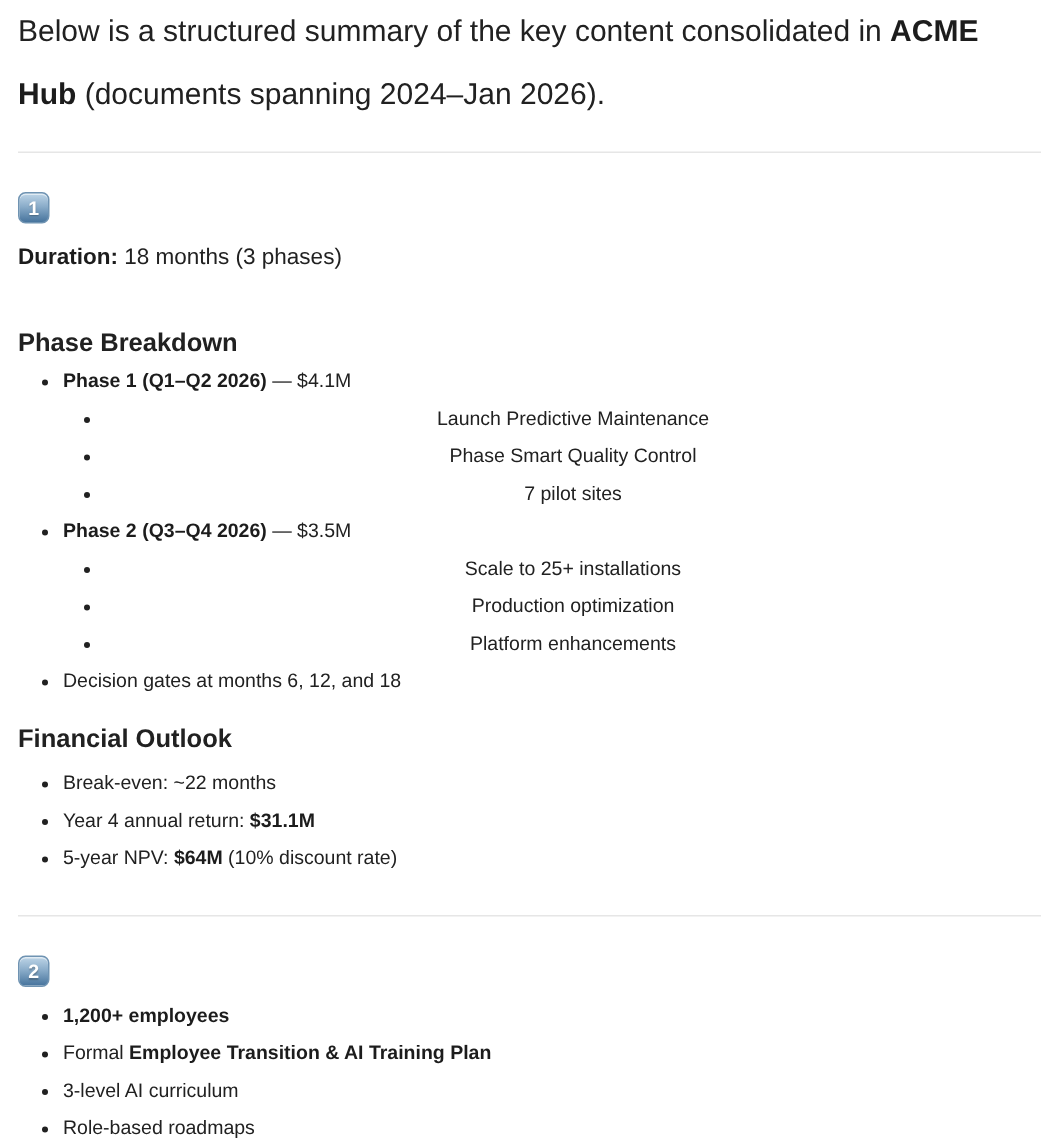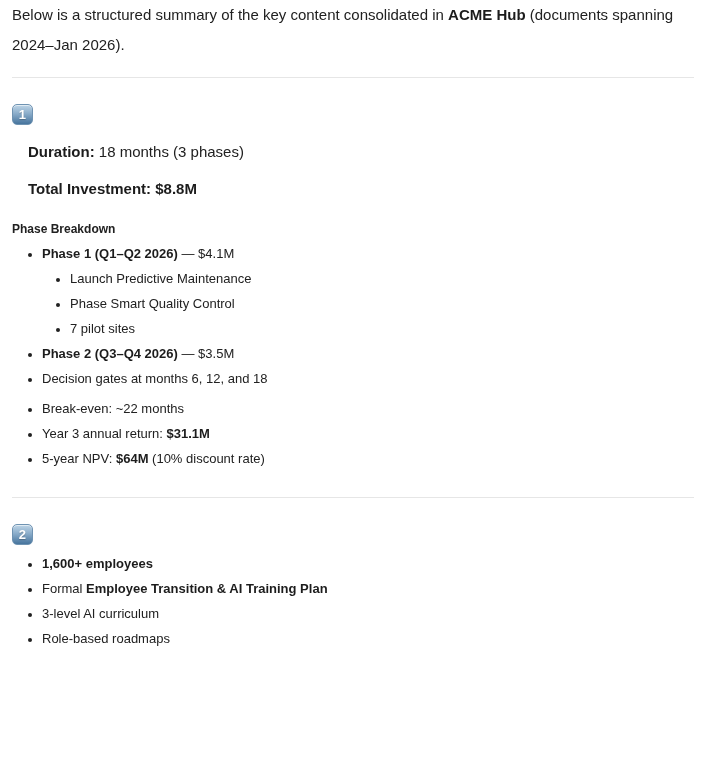--- a/index.html
+++ b/index.html
@@ -9,22 +9,22 @@
     background: #ffffff;
     overflow: hidden;
     font-family: "Liberation Sans", sans-serif;
     color: #212121;
     -webkit-font-smoothing: antialiased;
   }
   .page { padding: 0 12px; width: 706px; }
 
   .intro {
     margin: 0;
-    font-size: 15px;
-    line-height: 30px;
+    font-size: 20px;
+    line-height: 42px;
     max-width: 682px;
   }
 
   hr.divider {
     border: none;
     border-top: 1px solid #e6e6e6;
     margin: 17px 0 0 0;
   }
   hr.divider2 { margin-top: 26px; }
 
@@ -49,100 +49,106 @@
     color: #ffffff;
     font-size: 13px;
     font-weight: 700;
     line-height: 19px;
     text-align: center;
     text-shadow: 0 1px 1px rgba(0,0,0,0.25);
   }
 
   .kv-block { margin-top: 12px; }
   .kv {
-    margin: 16px;
+    margin: 0;
     font-size: 15px;
     line-height: 21px;
   }
   .kv strong, li strong, .intro strong { font-weight: 700; color: #1c1c1c; }
 
   h3.sub-heading {
-    margin: 19px 0 0 0;
-    font-size: 12px;
+    margin: 36px 0 0 0;
+    font-size: 17px;
     line-height: 22px;
     font-weight: 700;
   }
   h3.fin { margin-top: 16px; }
 
   ul.blist {
     margin: 1px 0 0 0;
     padding: 0 0 0 30px;
     list-style: disc;
   }
   ul.blist li {
     font-size: 13px;
     line-height: 25px;
   }
   ul.blist li::marker { font-size: 12px; color: #212121; }
   ul.blist ul {
     margin: 0;
     padding: 0 0 0 28px;
     list-style: disc;
+    text-align: center;
   }
   ul.fin-list { margin-top: 5px; }
   ul.wf-list { margin-top: 6px; }
 </style>
 </head>
 <body>
 
 <div class="page">
 
   <p class="intro"><span>Below is a structured summary of the key content consolidated in </span><strong>ACME Hub</strong><span> (documents spanning 2024–Jan 2026).</span></p>
 
   <hr class="divider">
 
   <h2 class="sec-heading">
     <span class="keycap">1</span>
   </h2>
 
   <div class="kv-block">
     <p class="kv"><strong>Duration:</strong><span> 18 months (3 phases)</span></p>
-    <p class="kv"><strong>Total Investment: $8.8M</strong></p>
   </div>
 
   <h3 class="sub-heading">Phase Breakdown</h3>
 
   <ul class="blist">
     <li>
       <strong>Phase 1 (Q1–Q2 2026)</strong><span> — $4.1M</span>
       <ul>
         <li>Launch Predictive Maintenance</li>
         <li>Phase Smart Quality Control</li>
         <li>7 pilot sites</li>
       </ul>
     </li>
     <li>
       <strong>Phase 2 (Q3–Q4 2026)</strong><span> — $3.5M</span>
+      <ul>
+        <li>Scale to 25+ installations</li>
+        <li>Production optimization</li>
+        <li>Platform enhancements</li>
+      </ul>
     </li>
     <li>Decision gates at months 6, 12, and 18</li>
   </ul>
 
+  <h3 class="sub-heading fin">Financial Outlook</h3>
 
   <ul class="blist fin-list">
     <li>Break-even: ~22 months</li>
-    <li><span>Year 3 annual return: </span><strong>$31.1M</strong></li>
+    <li><span>Year 4 annual return: </span><strong>$31.1M</strong></li>
     <li><span>5-year NPV: </span><strong>$64M</strong><span> (10% discount rate)</span></li>
   </ul>
 
   <hr class="divider divider2">
 
   <h2 class="sec-heading">
     <span class="keycap">2</span>
   </h2>
 
   <ul class="blist wf-list">
-    <li><strong>1,600+ employees</strong></li>
+    <li><strong>1,200+ employees</strong></li>
     <li><span>Formal </span><strong>Employee Transition &amp; AI Training Plan</strong></li>
     <li>3-level AI curriculum</li>
     <li>Role-based roadmaps</li>
   </ul>
 
 </div>
 
 </body></html>

